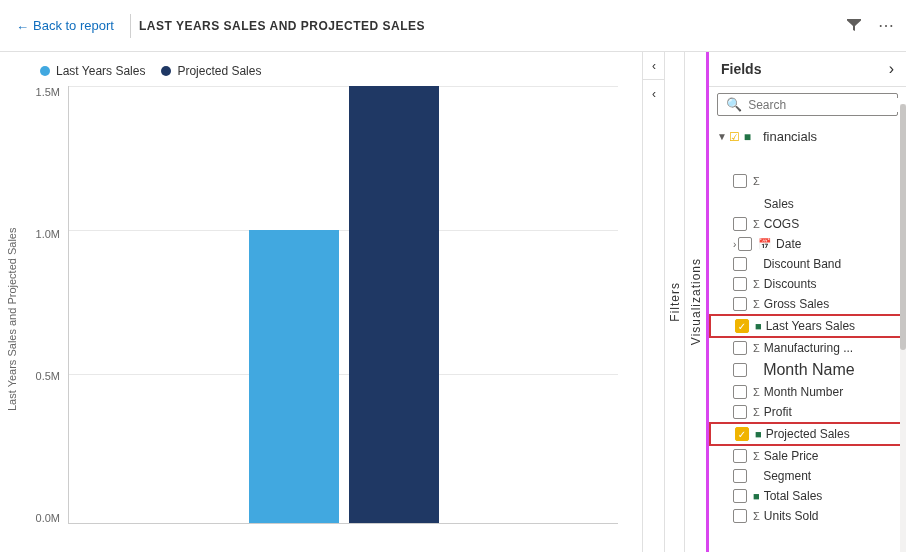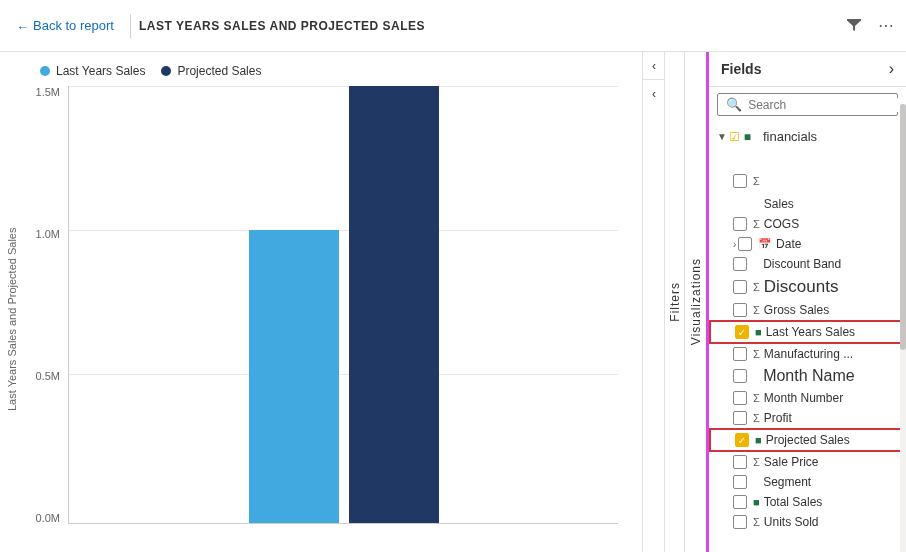--- a/index.html
+++ b/index.html
@@ -157,21 +157,21 @@
 
         <div style="display:flex;align-items:center;padding:3px 8px 3px 24px;cursor:pointer;">
           <div style="width:14px;height:14px;border:1px solid #8a8886;border-radius:2px;margin-right:6px;flex-shrink:0;"></div>
           <span style="margin-right:4px;font-size:11px;">&nbsp;&nbsp;</span>
           <span style="font-size:12px;color:#333;">Discount Band</span>
         </div>
 
         <div style="display:flex;align-items:center;padding:3px 8px 3px 24px;cursor:pointer;">
           <div style="width:14px;height:14px;border:1px solid #8a8886;border-radius:2px;margin-right:6px;flex-shrink:0;"></div>
           <span style="margin-right:4px;color:#605e5c;font-size:11px;">Σ</span>
-          <span style="font-size:17px;color:#333;">Discounts</span>
+          <span style="font-size:12px;color:#333;">Discounts</span>
         </div>
 
         <div style="display:flex;align-items:center;padding:3px 8px 3px 24px;cursor:pointer;">
           <div style="width:14px;height:14px;border:1px solid #8a8886;border-radius:2px;margin-right:6px;flex-shrink:0;"></div>
           <span style="margin-right:4px;color:#605e5c;font-size:11px;">Σ</span>
           <span style="font-size:12px;color:#333;">Gross Sales</span>
         </div>
 
         <div style="display:flex;align-items:center;padding:3px 8px 3px 24px;cursor:pointer;border:2px solid #d13438;">
           <div style="width:14px;height:14px;background:#f0b400;border:1px solid #f0b400;border-radius:2px;margin-right:6px;flex-shrink:0;display:flex;align-items:center;justify-content:center;color:#fff;font-size:10px;">✓</div>

